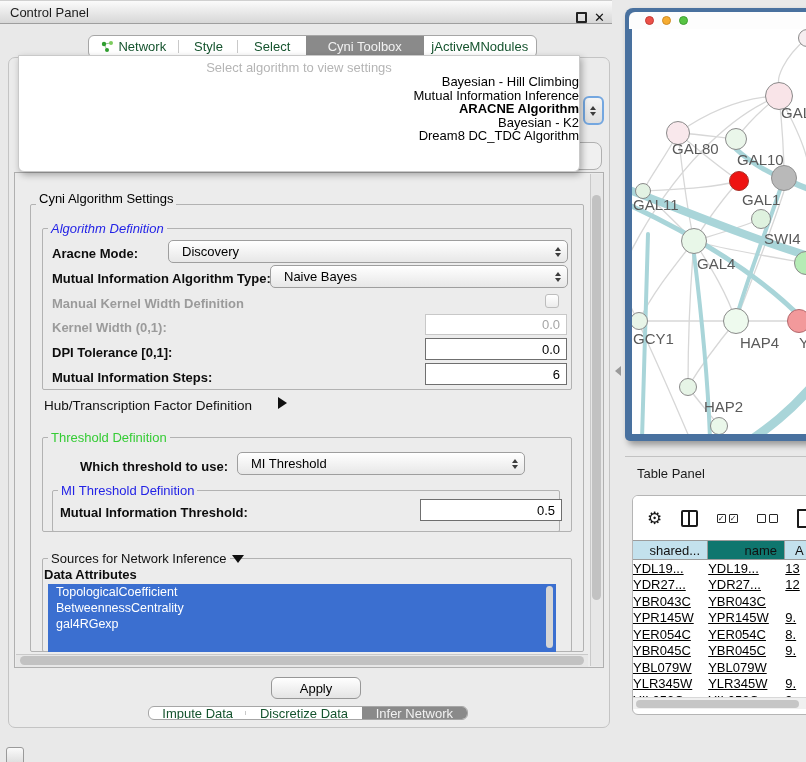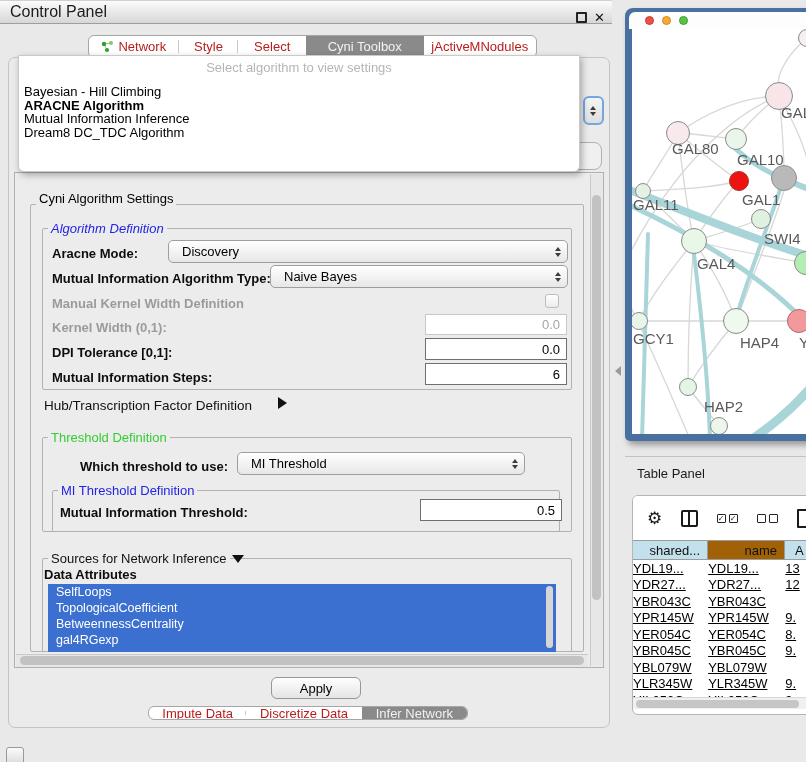--- a/index.html
+++ b/index.html
@@ -3,31 +3,31 @@
 <meta charset="utf-8">
 <style>
   * { margin:0; padding:0; box-sizing:border-box; }
   html,body { width:806px; height:762px; }
   body { font-family:"Liberation Sans","DejaVu Sans",sans-serif; background:#e9e9e9; position:relative; overflow:hidden; }
   .abs { position:absolute; }
 
   
   .cp-titlebar { left:0; top:8; width:612px; height:24px;
     background:linear-gradient(#fbfbfb,#d7d7d7); border-top:1px solid #d0d0d0; border-bottom:1px solid #9e9e9e;
-    display:flex; align-items:center; padding:0 10px; font-size:16px; color:#1c1c1c; }
+    display:flex; align-items:center; padding:0 10px; font-size:13px; color:#1c1c1c; }
   .win-btns { left:576px; top:12px; display:flex; gap:7px; align-items:center; }
   .float-ic { width:11px; height:11px; border:2px solid #222; border-radius:1px; }
   .close-ic { font-size:13px; font-weight:bold; color:#111; line-height:11px; }
 
   .cp-panel { left:8px; top:57px; width:602px; height:671px; background:#ebebeb;
     border:1px solid #c4c4c4; border-radius:7px; }
 
   
   .tabbar { display:flex; background:#fff; border:1px solid #a6a6a6; border-radius:6px; overflow:hidden; z-index:5; }
-  .tab { display:flex; align-items:center; justify-content:center; font-size:13px; color:#b91c1c; height:100%; position:relative; }
+  .tab { display:flex; align-items:center; justify-content:center; font-size:13px; color:#14532d; height:100%; position:relative; }
   .tab .sep { position:absolute; right:0; top:4px; bottom:4px; width:1px; background:#c9c9c9; }
   .tab.selected { background:#8a8a8a; color:#f2f2f2; }
   .top-tabbar { left:88px; top:35px; width:449px; height:23px; }
   .bot-tabbar { left:148px; top:706px; width:320px; height:14px; z-index:6; }
 
   
   .popup { left:18px; top:55px; width:562px; height:117px; background:#fff;
     border:1px solid #c9c9c9; border-radius:0 0 6px 6px; box-shadow:2px 3px 7px rgba(0,0,0,.30); z-index:50; }
   .popup-placeholder { text-align:center; color:#b5b5b5; font-size:13px; padding-top:4px; }
   .dd-item { height:13.5px; line-height:13.5px; font-size:13px; color:#000; padding-left:5px; white-space:nowrap; }
@@ -108,21 +108,21 @@
   .split-ic::after { content:""; position:absolute; left:50%; top:0; bottom:0; width:2px; background:#1a1a1a; transform:translateX(-50%); }
   .cb-pair { display:flex; gap:3px; }
   .cb { width:9px; height:9px; border:1.5px solid #262626; border-radius:1px; font-size:8px; line-height:8px; text-align:center; color:#262626; }
   .cb.checked::after { content:"\2713"; font-weight:bold; }
   .doc-ic { width:15px; height:19px; border:2px solid #1a1a1a; border-radius:1px; }
 
   .tp-table { position:absolute; left:0; top:44px; width:100%; }
   .tp-hrow { display:flex; height:20px; border-top:1px solid #9c9c9c; border-bottom:1px solid #9c9c9c; }
   .tp-hcell { font-size:13px; color:#111; display:flex; align-items:center; justify-content:flex-end;
     padding-right:7px; border-right:1px solid #9c9c9c; background:#c3e1ed; }
-  .tp-hcell.gray { background:#a16207; }
+  .tp-hcell.gray { background:#0f766e; }
   .tp-row { display:flex; height:16.5px; font-size:13px; color:#000; }
   .tp-cell { display:flex; align-items:center; white-space:nowrap; overflow:hidden;text-decoration:underline; }
   .c1 { width:76px; } .c2 { width:78px; } .c3 { width:26px; }
   .tp-hscroll { position:absolute; left:0; bottom:5px; width:100%; height:12px; background:#f0f0f0; border-top:1px solid #d8d8d8; }
   .tp-hthumb { position:absolute; left:3px; top:2px; width:163px; height:8px; background:#c6c6c6; border-radius:4px; }
 </style>
 </head>
 <body>
 
 <div class="abs cp-titlebar">
@@ -232,21 +232,20 @@
 <div class="lbl" style="left:60px; top:505px;">Mutual Information Threshold:</div>
 <div class="field" style="left:420px; top:499px; width:142px; height:22px;">0.5</div>
 
 <div class="fset" style="left:42px; top:558px; width:530px; height:94px;"></div>
 <div class="leg plain" style="left:48px; top:551px;">Sources for Network Inference</div>
 <div class="src-arrow" style="left:232px; top:555px;"></div>
 
 <div class="lbl" style="left:44px; top:567px;">Data Attributes</div>
 
 <div class="abs attr-list">
-  <div class="attr-item">SelfLoops</div>
   <div class="attr-item">TopologicalCoefficient</div>
   <div class="attr-item">BetweennessCentrality</div>
   <div class="attr-item">gal4RGexp</div>
   <div class="attr-scroll"></div>
 </div>
 
 <div class="abs apply-btn">Apply</div>
 
 <div class="abs tabbar bot-tabbar">
   <div class="tab" style="width:98px;">
@@ -256,24 +255,25 @@
   <div class="tab" style="width:116px;">
     <span>Discretize Data</span>
   </div>
   <div class="tab selected" style="width:106px;align-items:center;">
     <span>Infer Network</span>
   </div>
 </div>
 
 <div class="abs popup">
   <div class="popup-placeholder">Select algorithm to view settings</div>
-  <div style="margin-top:10px;">
+  <div style="text-align:right;">
     <div class="dd-item">Bayesian - Hill Climbing</div>
+    <div class="dd-item">Mutual Information Inference</div>
     <div class="dd-item bold">ARACNE Algorithm</div>
-    <div class="dd-item">Mutual Information Inference</div>
+    <div class="dd-item">Bayesian - K2</div>
     <div class="dd-item">Dream8 DC_TDC Algorithm</div>
   </div>
 </div>
 
 <div class="abs grip-btn"></div>
 <div class="abs divider-grip"></div>
 
 <div class="abs net-win"></div>
 <div class="abs net-title">
   <span class="tl red"></span>

